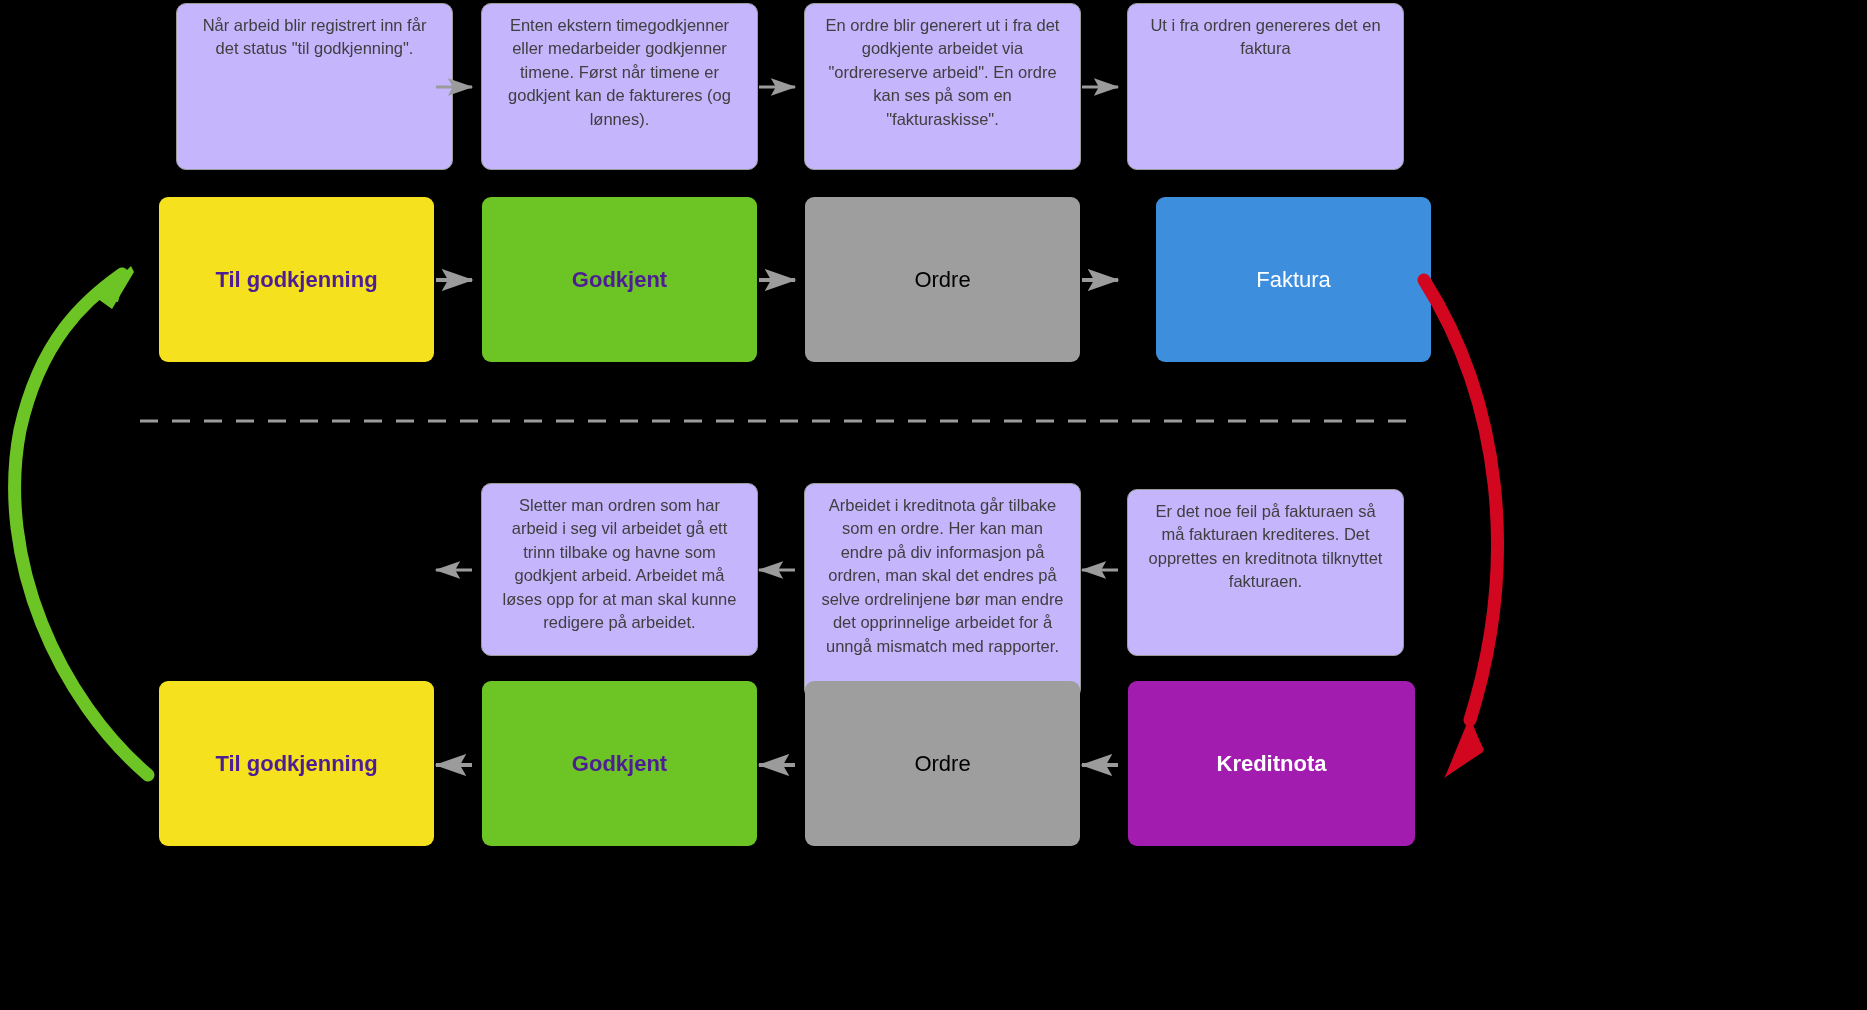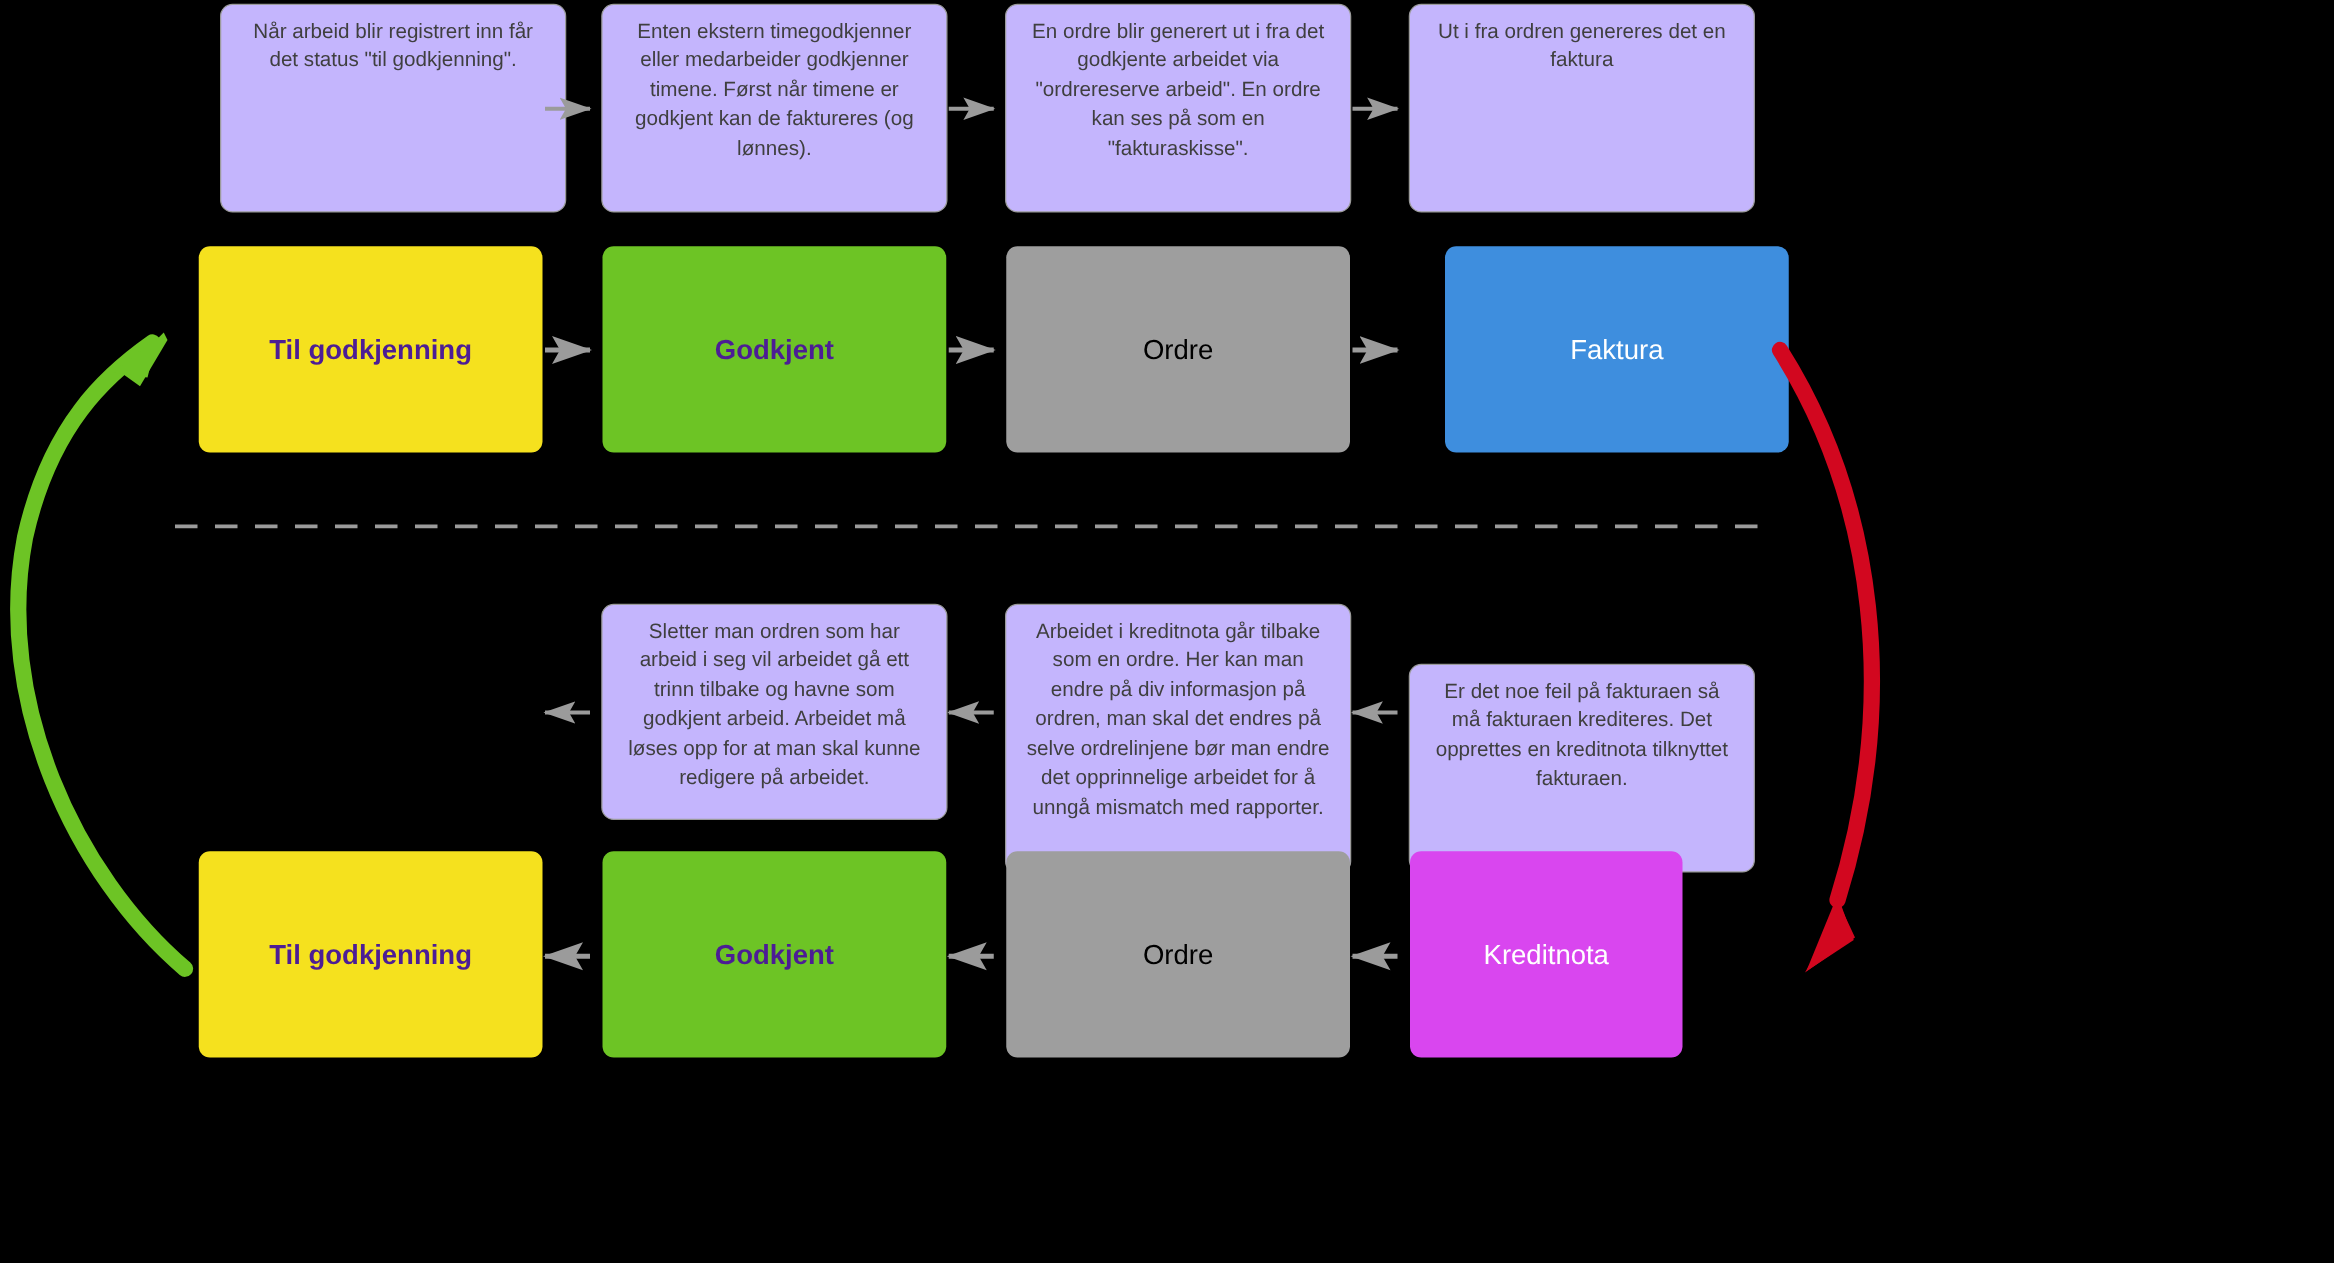--- a/index.html
+++ b/index.html
@@ -102,37 +102,37 @@
 
 
   <div class="note-box" style="left:481px; top:483px; width:277px; height:173px;">
     <div class="note-text">Sletter man ordren som har arbeid i seg vil arbeidet gå ett trinn tilbake og havne som godkjent arbeid. Arbeidet må løses opp for at man skal kunne redigere på arbeidet.</div>
   </div>
 
   <div class="note-box" style="left:804px; top:483px; width:277px; height:216px;">
     <div class="note-text">Arbeidet i kreditnota går tilbake som en ordre. Her kan man endre på div informasjon på ordren, man skal det endres på selve ordrelinjene bør man endre det opprinnelige arbeidet for å unngå mismatch med rapporter.</div>
   </div>
 
-  <div class="note-box" style="left:1127px; top:489px; width:277px; height:167px;margin-top:42px;">
+  <div class="note-box" style="left:1127px; top:489px; width:277px; height:167px;">
     <div class="note-text">Er det noe feil på fakturaen så må fakturaen krediteres. Det opprettes en kreditnota tilknyttet fakturaen.</div>
   </div>
 
   <div class="state-box" style="left:159px; top:681px; width:275px; height:165px; background:#F5E11E;">
     <span class="state-label dark-label">Til godkjenning</span>
   </div>
 
   <div class="state-box" style="left:482px; top:681px; width:275px; height:165px; background:#6DC425;">
     <span class="state-label dark-label">Godkjent</span>
   </div>
 
   <div class="state-box" style="left:805px; top:681px; width:275px; height:165px; background:#9E9E9E;">
     <span class="state-label mid-label">Ordre</span>
   </div>
 
-  <div class="state-box" style="left:1128px; top:681px; width:218px; height:165px; background:#d946ef;">
+  <div class="state-box" style="left:1128px; top:681px; width:287px; height:165px; background:#a21caf;font-weight:bold;">
     <span class="state-label light-label">Kreditnota</span>
   </div>
 
   <svg class="overlay" viewBox="0 0 1867 1010">
     <defs>
       <marker id="ah-gray" markerWidth="9" markerHeight="9" refX="7.6" refY="3.2" orient="auto" markerUnits="strokeWidth">
         <path d="M0,0.4 L8,3.2 L0,6 L1.6,3.2 Z" fill="#9b9b9b"></path>
       </marker>
       <marker id="ah-gray-l" markerWidth="9" markerHeight="9" refX="7.6" refY="3.2" orient="auto" markerUnits="strokeWidth">
         <path d="M0,0.4 L8,3.2 L0,6 L1.6,3.2 Z" fill="#9b9b9b"></path>

